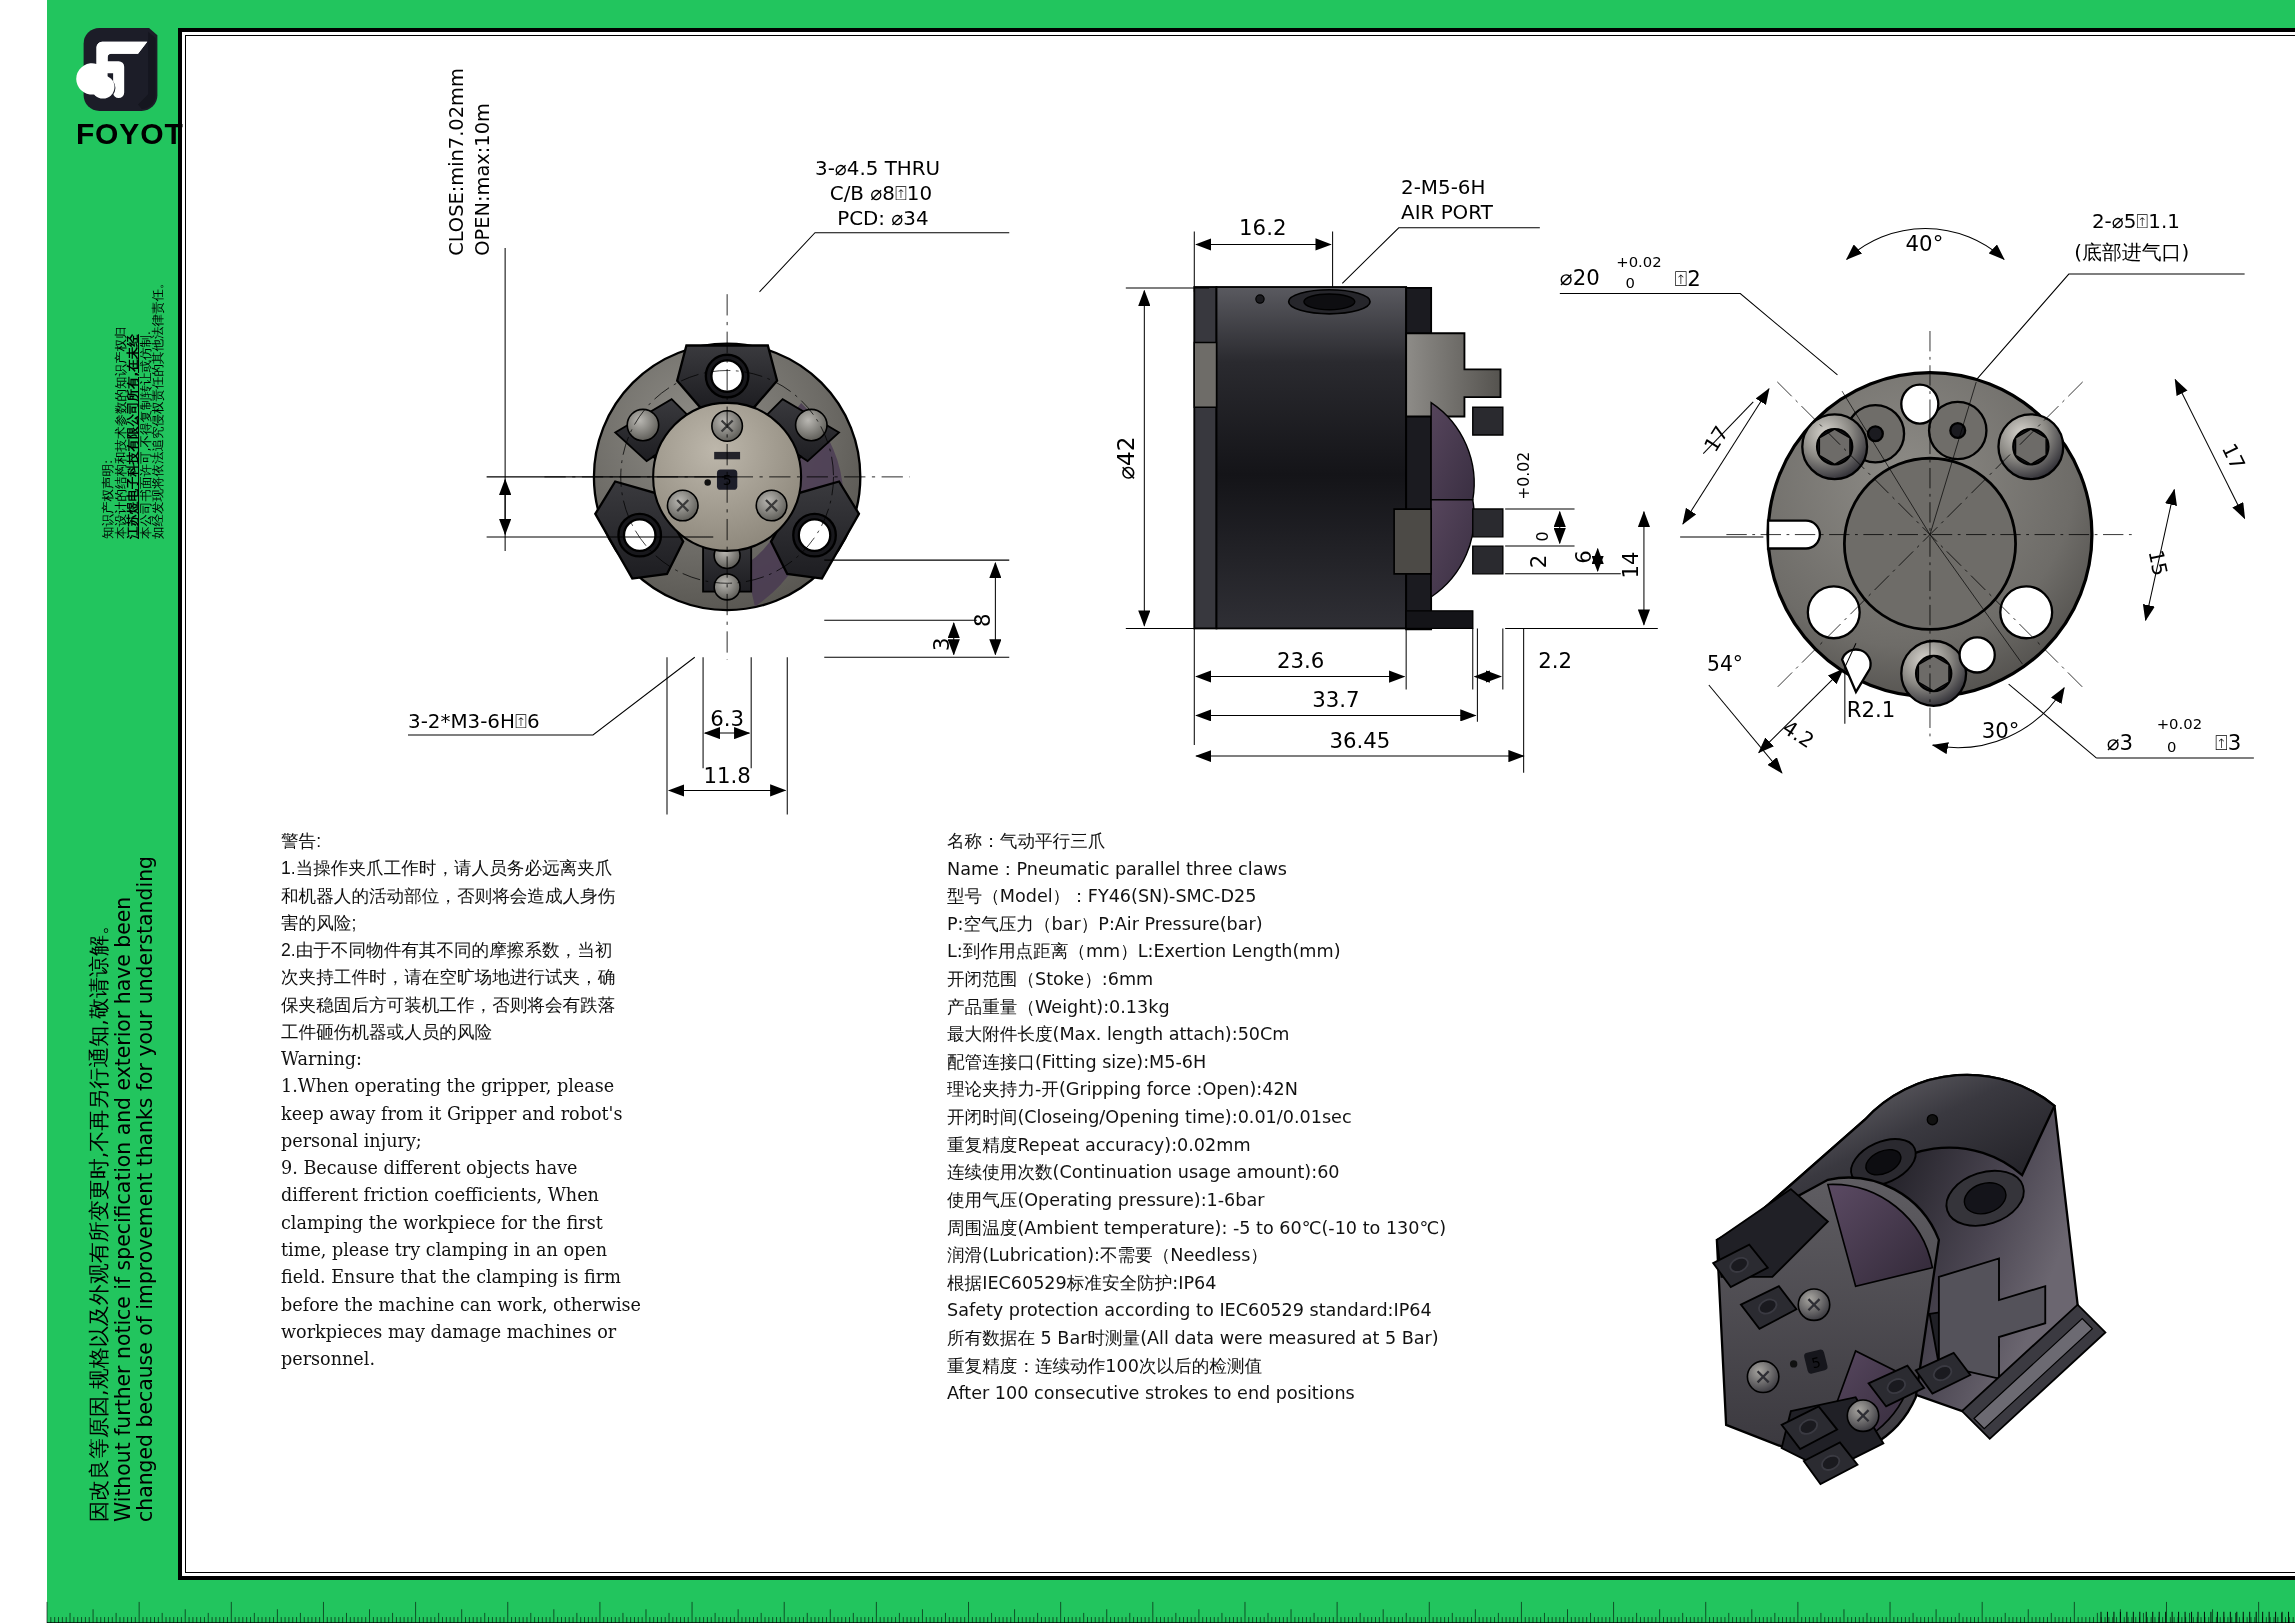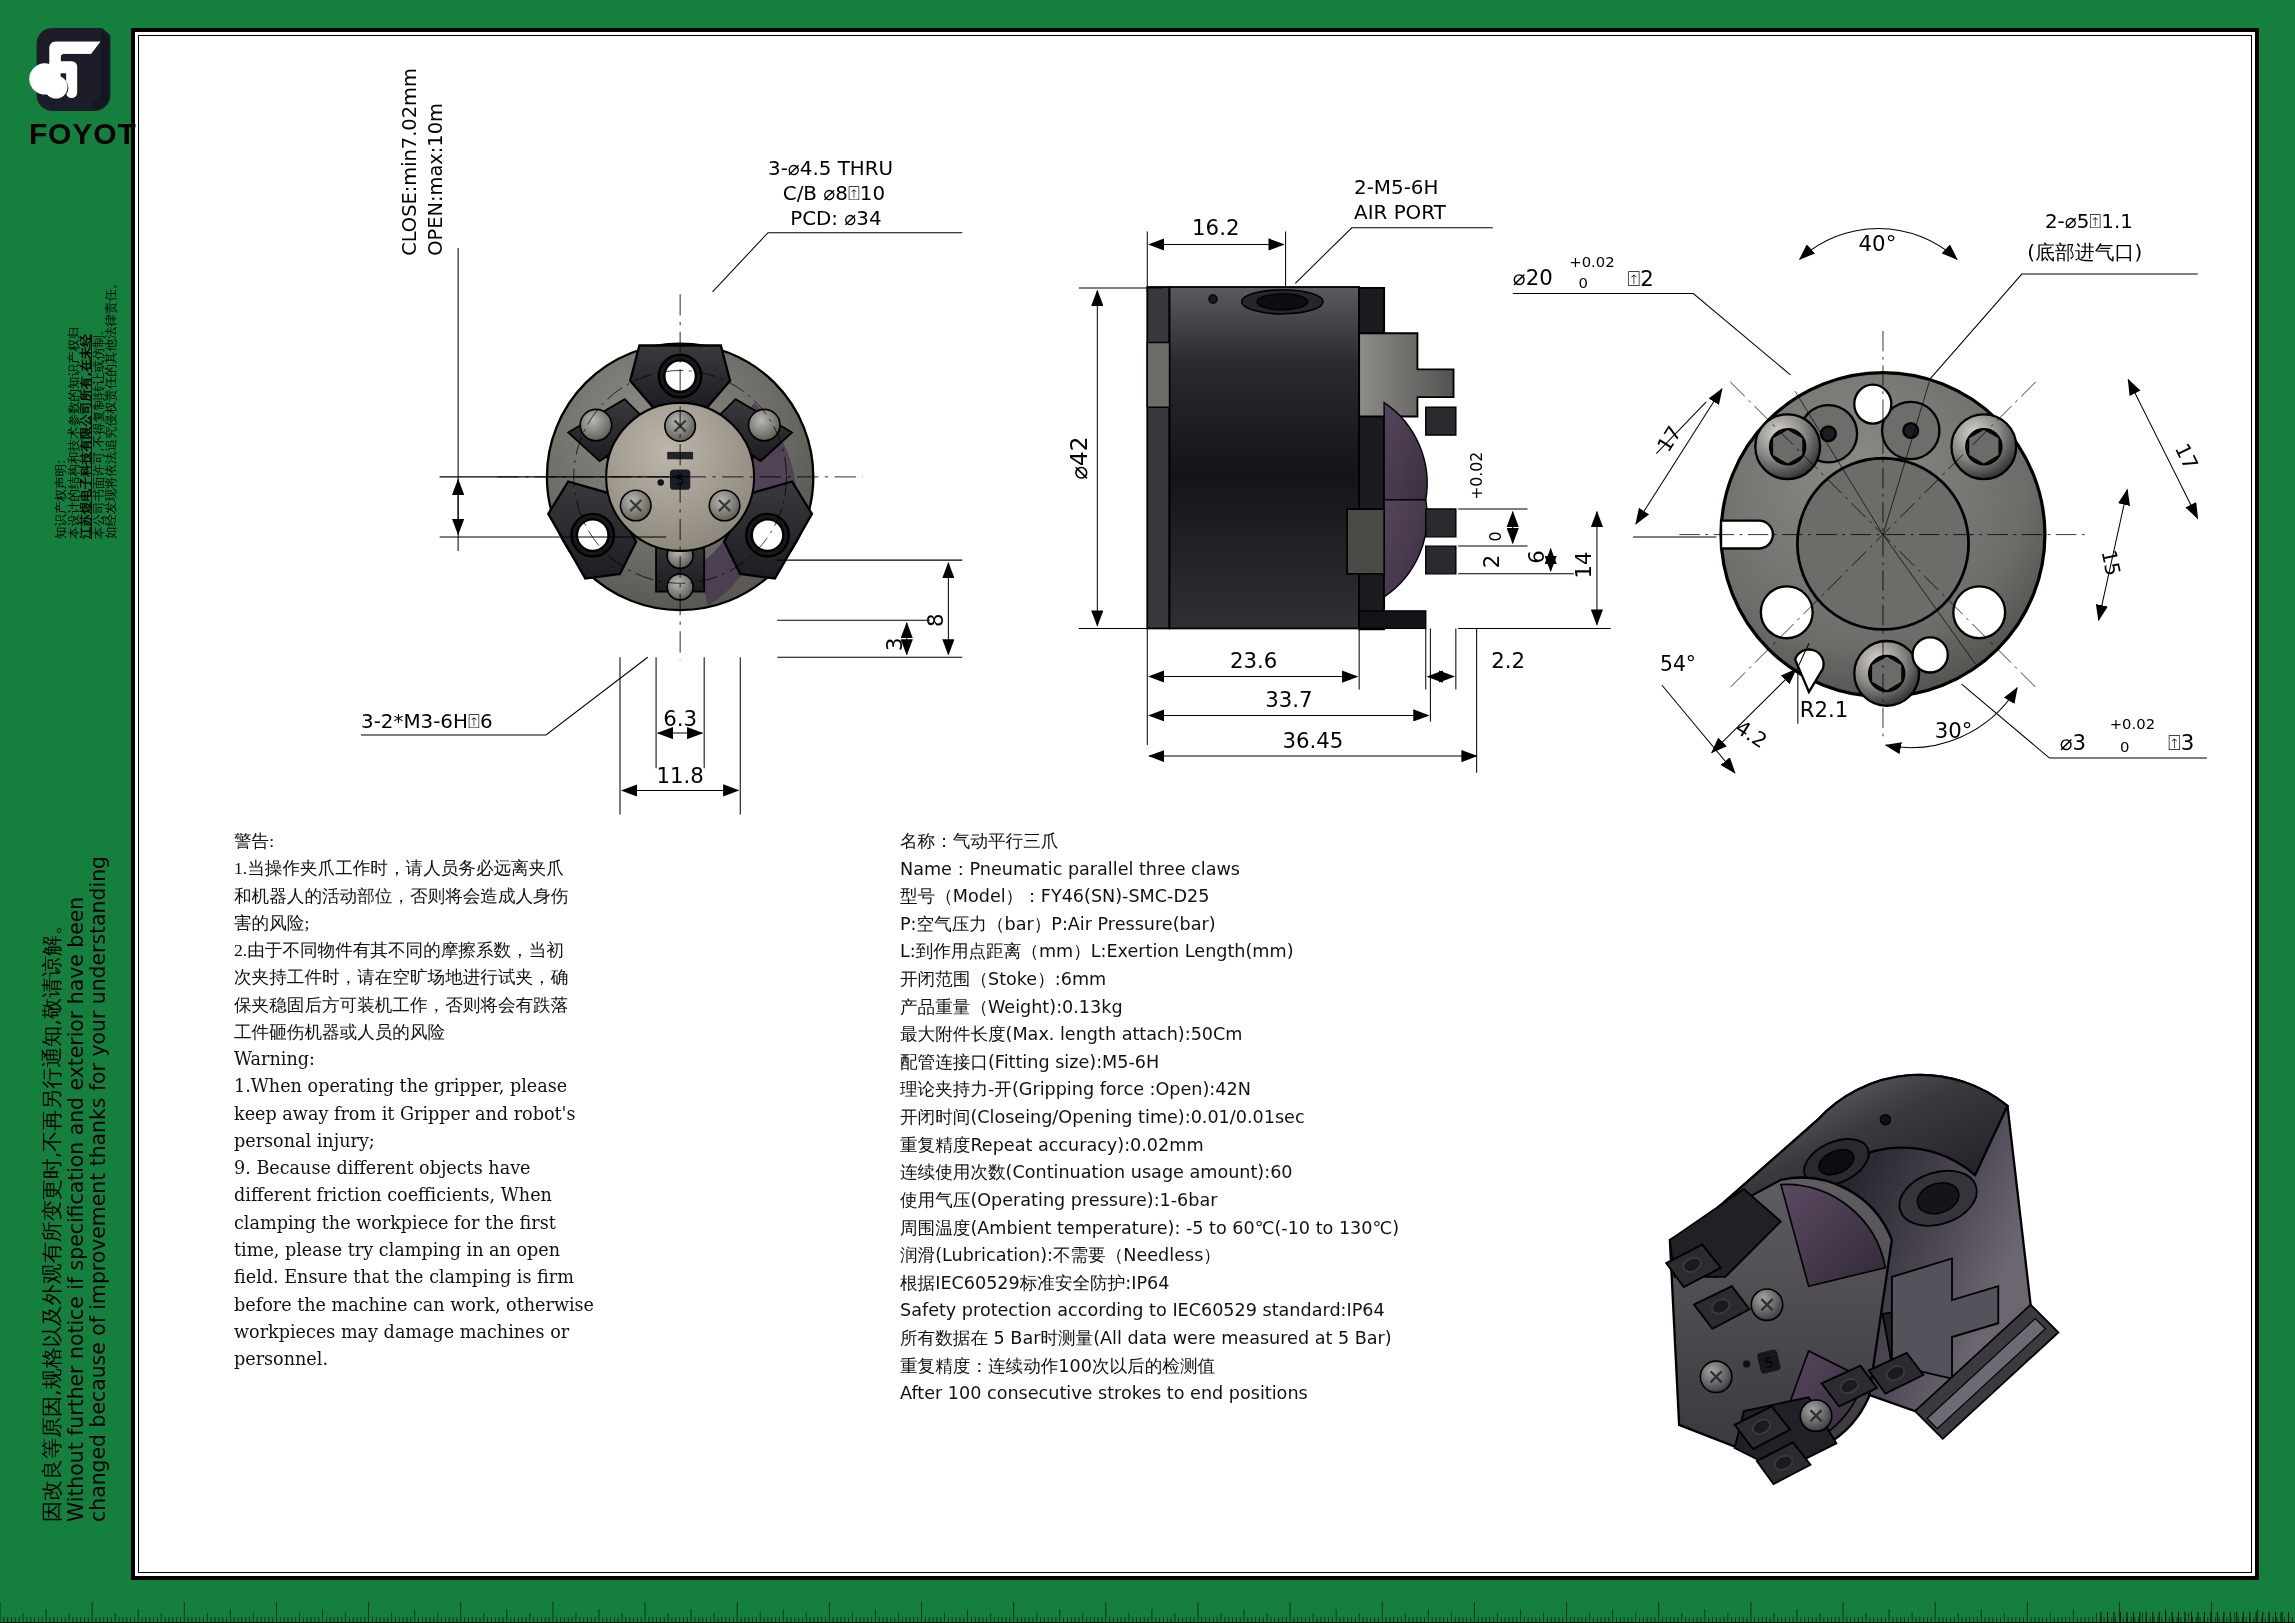--- a/index.html
+++ b/index.html
@@ -1,21 +1,21 @@
 <!DOCTYPE html>
 <html style="font-size:7.4px"><head>
 <meta charset="utf-8">
 <title>FOYOT Pneumatic Parallel Three Claws Drawing</title>
 <style>
   html,body{margin:0;padding:0;background:#fff;}
   body{width:2295px;height:1623px;position:relative;overflow:hidden;
        font-family:"Liberation Serif","DejaVu Serif",serif;color:#111;}
 
   
-  #sheet{position:absolute;inset:0;background:#15803d;}
+  #sheet{position:absolute;inset:0;background:#22c55e;margin-left:47px;}
   #inner-frame{position:absolute;left:131px;top:28px;width:2128px;height:1552px;
       border:4.2px solid #000;box-sizing:border-box;background:#fff;}
   #inner-frame2{position:absolute;left:138px;top:35px;width:2114px;height:1538px;
       border:0.9px solid #000;box-sizing:border-box;pointer-events:none;}
 
   
   #logo-block{position:absolute;left:28px;top:25.4px;width:99px;height:134px;}
   #logo-mark{position:absolute;left:3.7px;top:0;width:83px;height:88px;}
   #logo-text{position:absolute;left:0.9px;top:92px;width:93px;
       font-family:"Liberation Sans","DejaVu Sans",sans-serif;
@@ -32,21 +32,21 @@
   #notice-en{font-family:"DejaVu Sans",sans-serif;font-size:20.4px;}
 
   
   .view{position:absolute;}
   svg{display:block;overflow:visible;}
   text{font-family:"DejaVu Sans",sans-serif;fill:#000;}
 
   
   .txtblock{position:absolute;font-family:"DejaVu Serif",serif;color:#111;}
   #warn-block{left:234px;top:828px;width:546px;font-size:18px;line-height:1.55;}
-  #warn-block .cn{font-family:Liberation Serif, serif;font-size:17.6px;}
+  #warn-block .cn{font-family:Liberation Sans, sans-serif;font-size:17.6px;}
   #warn-block .en{font-family:"DejaVu Serif",serif;font-size:17.6px;}
   #spec-block{left:900px;top:828px;width:703px;font-size:17.6px;line-height:1.57;}
   #spec-block div{white-space:nowrap;}
   #spec-block .cn{font-family:"DejaVu Sans",sans-serif;}
 
   
   #ruler{position:absolute;left:0;bottom:0;width:2295px;height:44px;}
   #ruler-right{position:absolute;right:0;bottom:0;width:194px;height:28px;}
 </style>
 </head>

